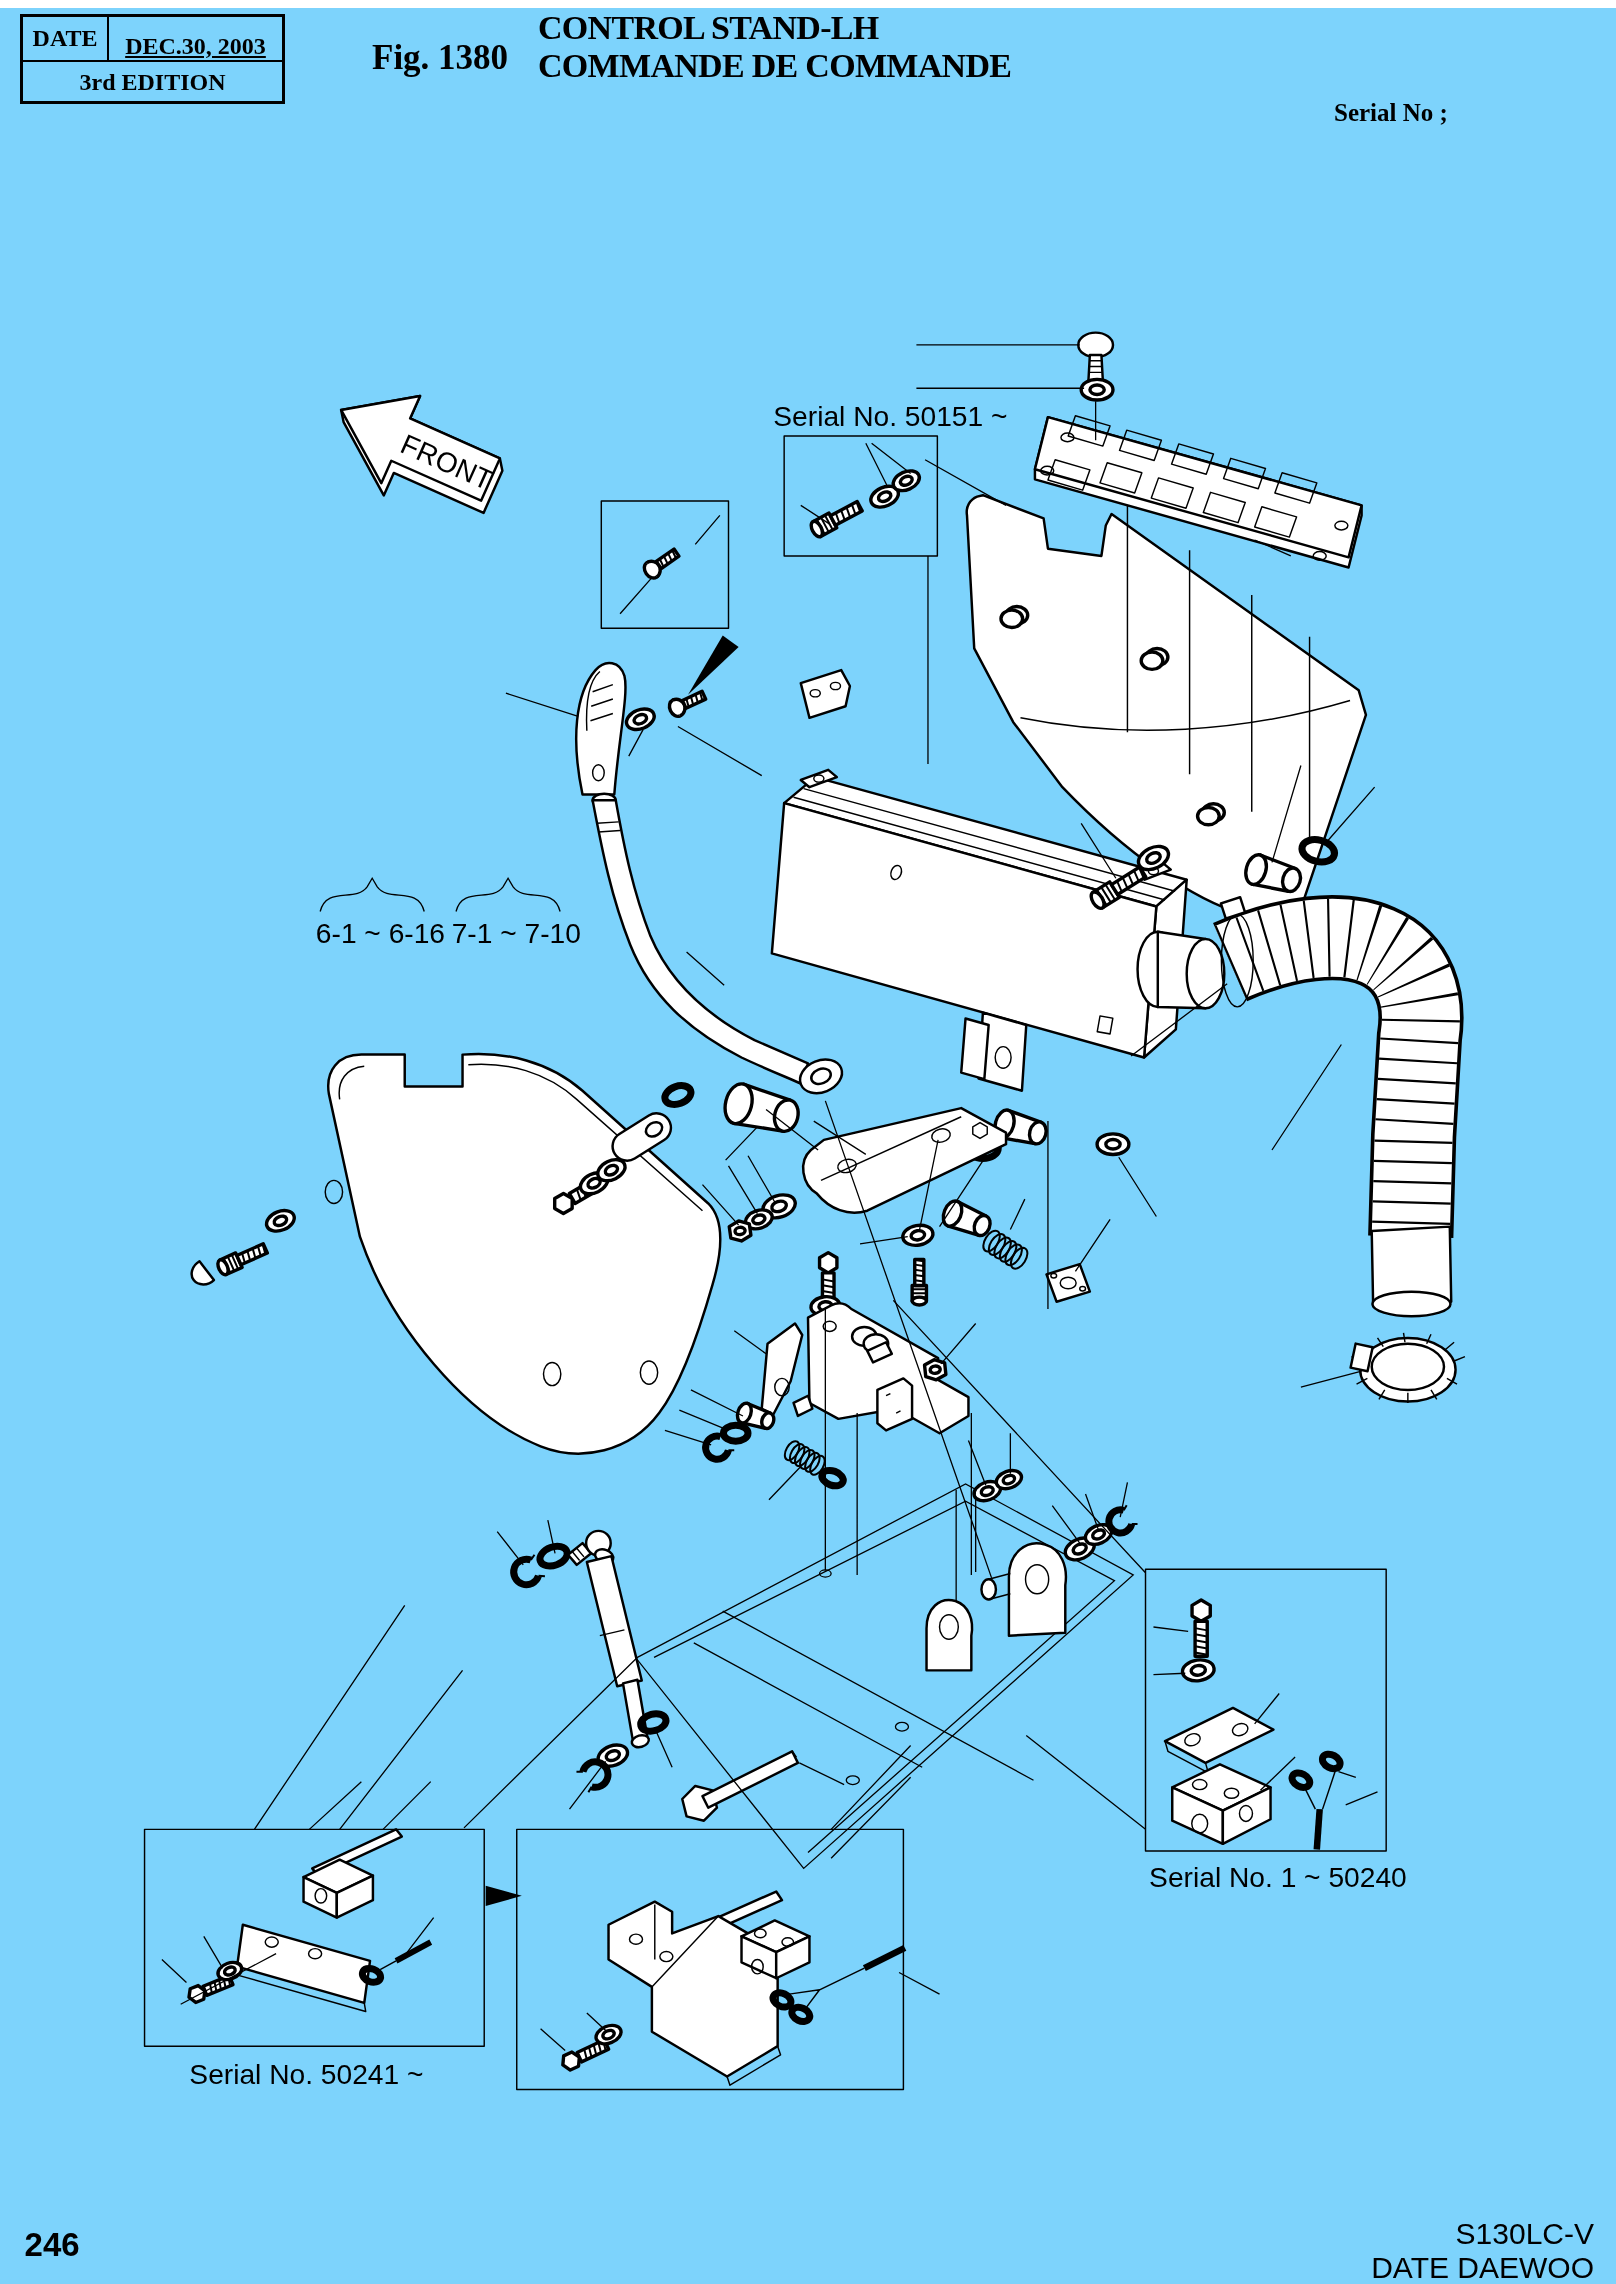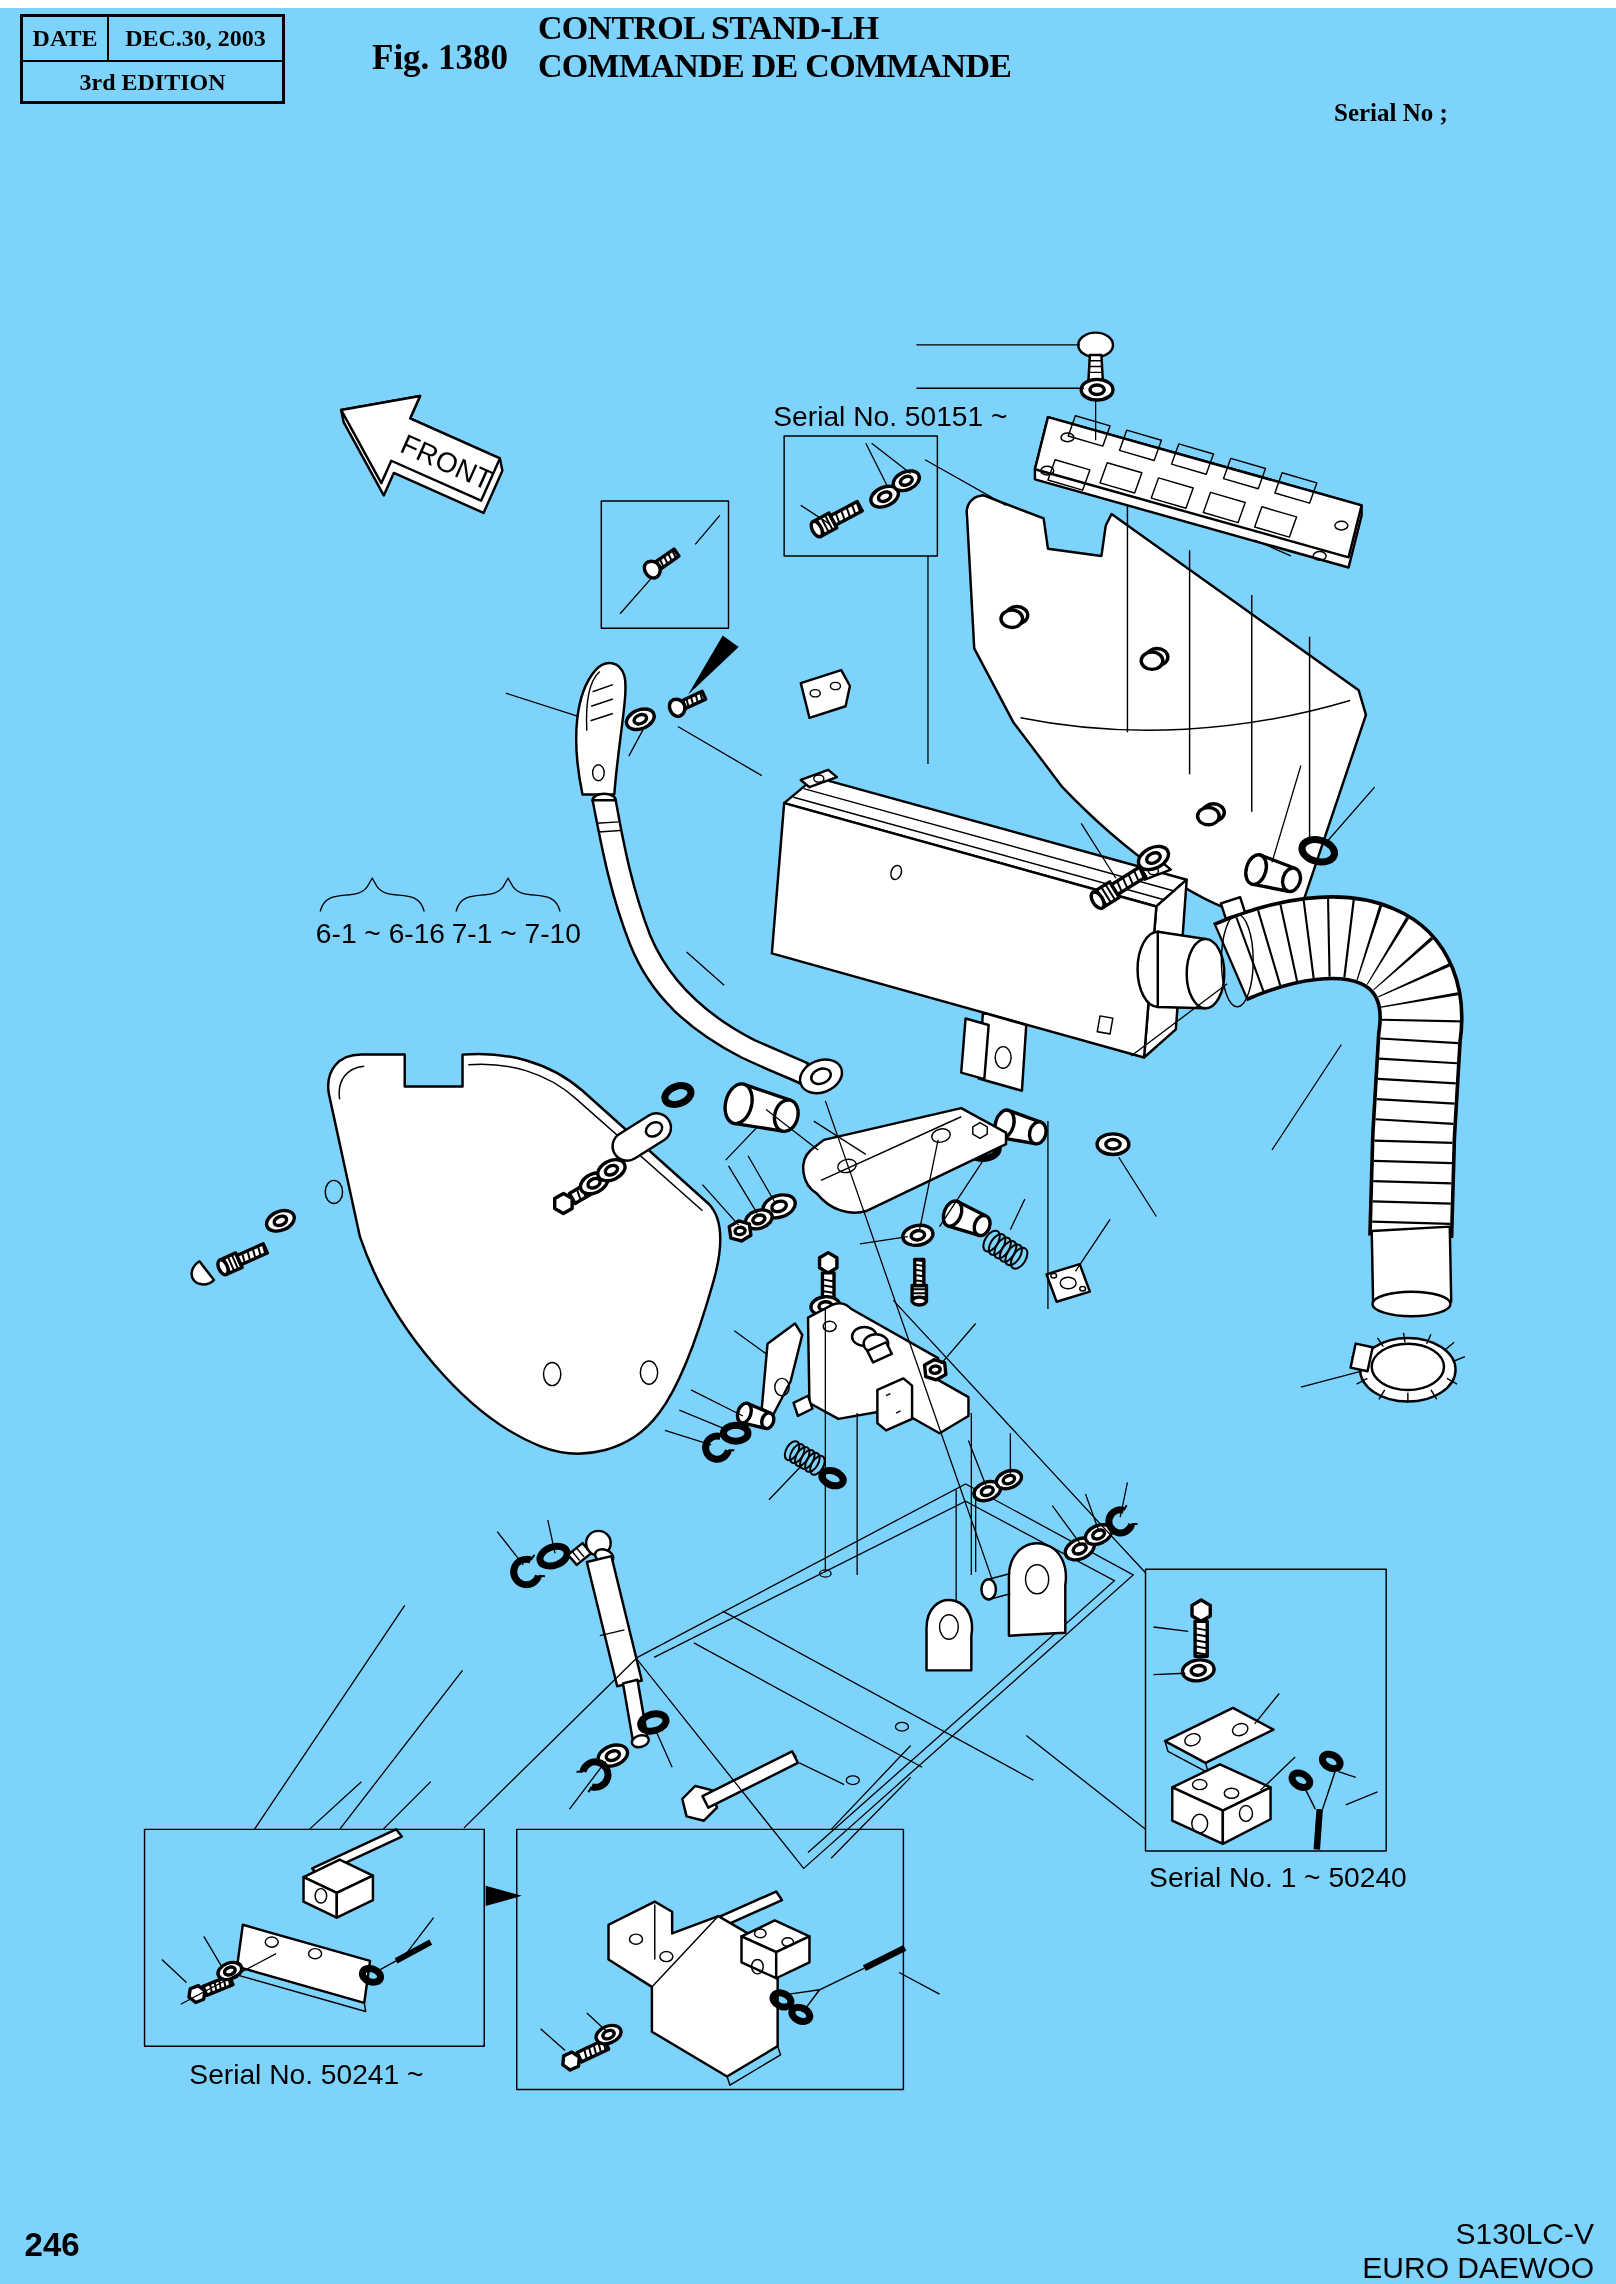--- a/index.html
+++ b/index.html
@@ -2,21 +2,21 @@
 <html style="font-size:11.6px"><head>
 <meta charset="utf-8">
 <style>
   html,body{margin:0;padding:0;background:#fff;}
   #page{position:relative;width:1616px;height:2284px;background:#7dd3fc;overflow:hidden;
         font-family:"Liberation Sans",sans-serif;color:#000;margin-top:8px;}
   
   #datebox{position:absolute;left:20px;top:5.8px;width:265px;height:90px;border:3.6px solid #000;box-sizing:border-box;}
   #datebox .row1{display:flex;height:43px;border-bottom:2.2px solid #000;}
   #datebox .c1{width:84px;border-right:2.2px solid #000;display:flex;align-items:center;justify-content:center;}
-  #datebox .c2{flex:1;display:flex;align-items:center;justify-content:center;}
+  #datebox .c2{flex:1;display:flex;align-items:flex-end;justify-content:center;text-decoration:underline;}
   #datebox .row2{height:41px;display:flex;align-items:center;justify-content:center;}
   .serif{font-family:"Liberation Serif",serif;font-weight:bold;}
   #datebox span{font-size:24px;letter-spacing:0px;white-space:nowrap;}
   #figlabel{position:absolute;left:372px;top:30px;font-size:35px;}
   #titleblock{position:absolute;left:538px;top:1.4px;line-height:38px;font-size:34px;letter-spacing:-0.7px;}
   #serialno{position:absolute;left:1334px;top:91px;font-size:25px;}
   
   #pagenum{position:absolute;left:24.6px;top:2218px;font-size:33px;font-weight:bold;}
   #footright{position:absolute;right:22px;top:2209px;text-align:right;font-weight:normal;font-size:30px;line-height:34px;}
   
@@ -462,17 +462,17 @@
       <path d="M1186,1944 L1186,2168 M1344,1944 L1344,2168 M880,2284 L642,2518 M1142,1512 L1372,2172"></path>
       <path d="M1596,2240 L1644,2246 M1596,2306 L1640,2304 M1770,2332 L1736,2374 M1792,2420 L1744,2466 M1876,2448 L1852,2440 M1862,2486 L1906,2468"></path>
       <path d="M224,2700 L258,2732 M282,2668 L308,2712 M600,2642 L562,2692 M250,2762 L382,2692 M428,2520 L500,2454 M530,2520 L596,2454"></path>
       <path d="M748,2796 L782,2826 M812,2774 L840,2800 M1300,2748 L1244,2718 M1150,2560 L1260,2448"></path>
     </g>
   </svg>
 
   <div id="pagenum">246</div>
   <div id="footright">
     <div>S130LC-V</div>
-    <div>EURO DAEWOO</div>
+    <div>DATE DAEWOO</div>
   </div>
 
 </div>
 
 
 </body></html>

